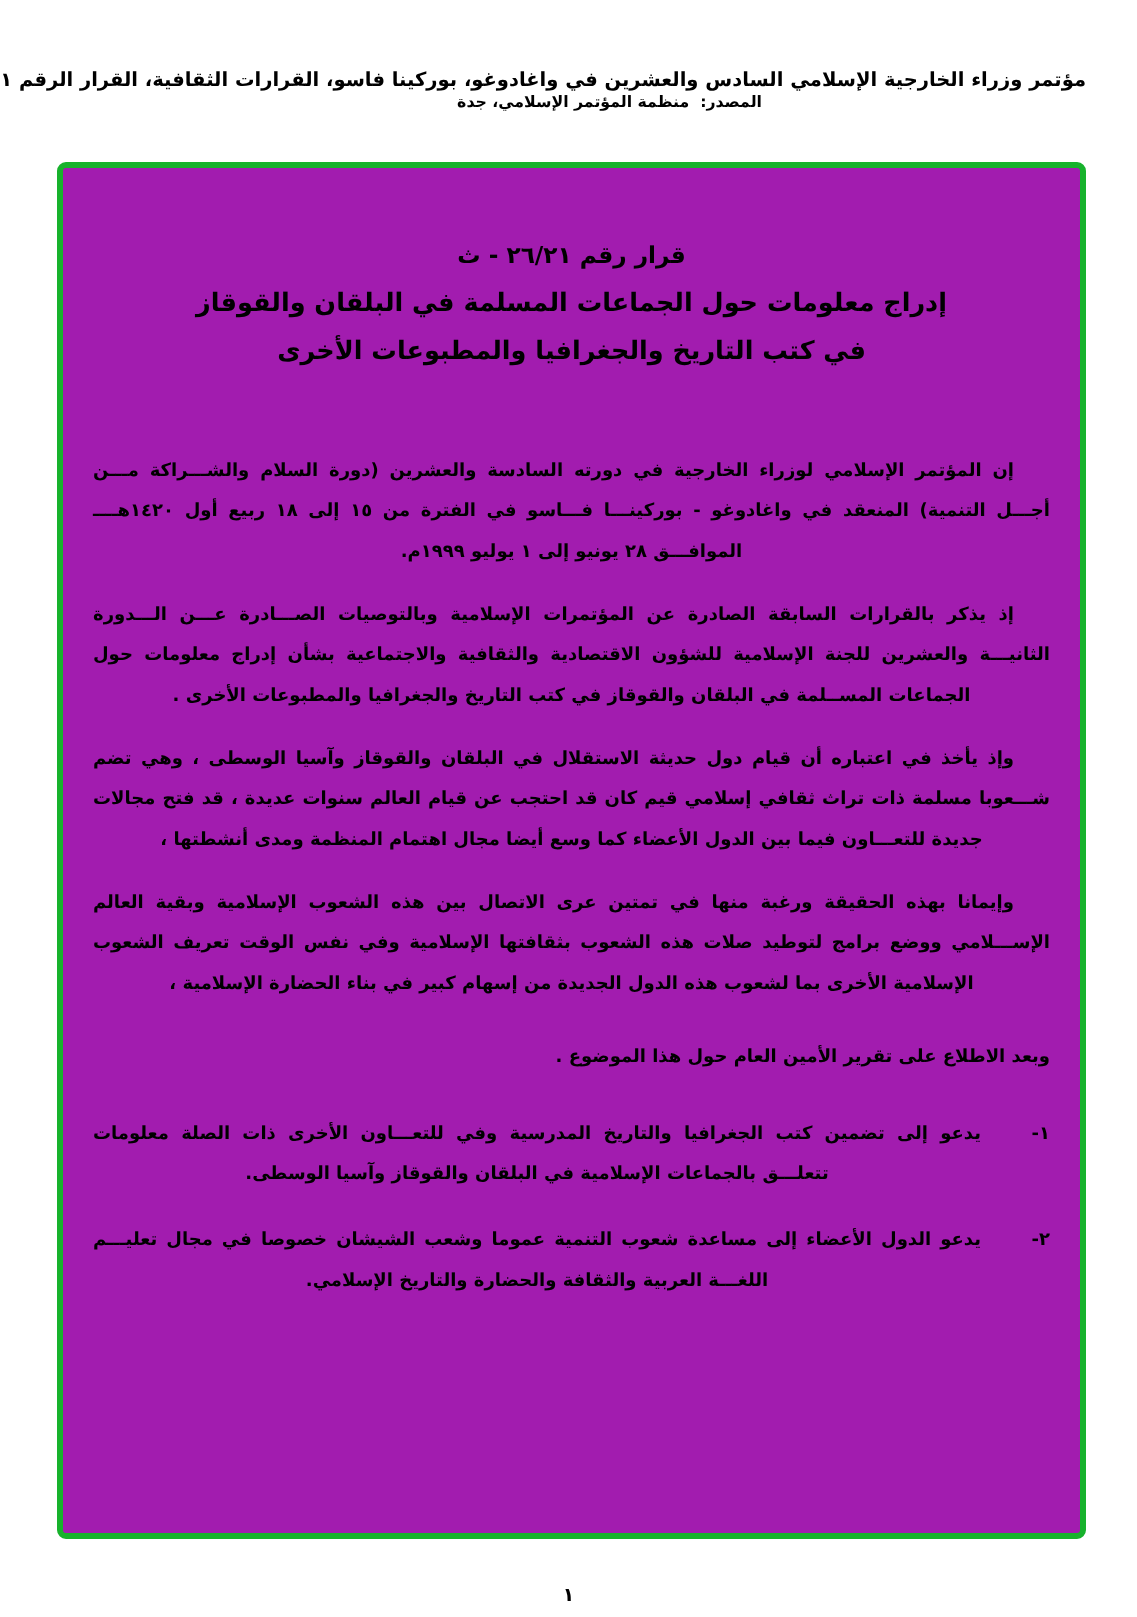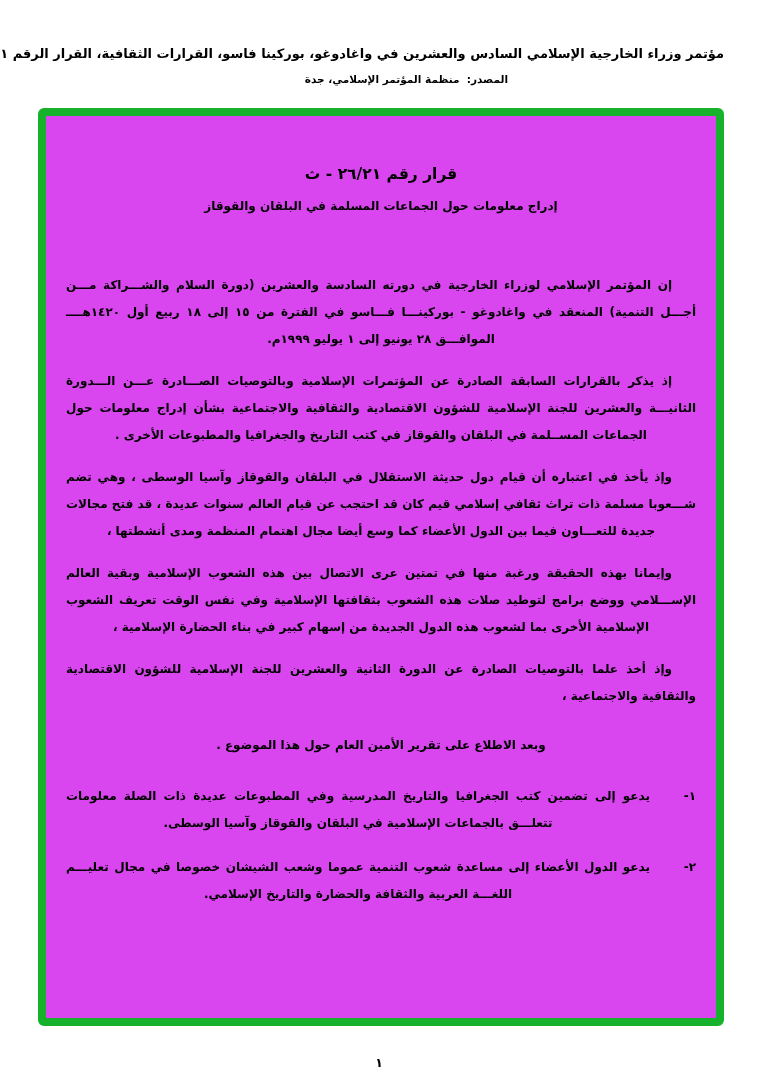--- a/index.html
+++ b/index.html
@@ -22,57 +22,57 @@
     text-align:right;
   }
   .hdr-line1{
     font-weight:bold;
     font-size:13px;
     white-space:nowrap;
     letter-spacing:0;
   }
   .hdr-line2{
     position:absolute;
-    top:27px;right:216px;
+    top:16px;right:216px;
     font-weight:bold;
     font-size:10.5px;
     white-space:nowrap;
   }
   
   .gbox{
     position:absolute;
     left:38px;right:34px;top:108px;bottom:52px;
-    border:8px solid #ef4444;
+    border:4px solid #ef4444;
     border-radius:6px;
     padding:36px 20px 0 20px;
     box-sizing:border-box;
-    background:#d946ef;
+    background:#a21caf;
   }
   .title-block{ text-align:center; margin-top:6px; }
   .title-line{
     font-weight:bold;
     line-height:32px;
   }
   .t-sm{ font-size:15.5px; }
-  .t-lg{ font-size:12px; }
+  .t-lg{ font-size:17px; }
   
   .body-text{
     margin-top:50px;
     font-size:12px;
     font-weight:bold;
     line-height:27px;
   }
   .para{
     margin:0 0 15px 0;
     text-align:justify;
     text-indent:24px;
   }
   .last-center{ text-align-last:center; }
   .last-right{ text-align-last:right; }
-  .single-center{ text-align:center; text-indent:0; margin-top:22px; margin-bottom:24px; }
+  .single-center{ text-align:right; text-indent:0; margin-top:22px; margin-bottom:24px; }
   .gap-top{ margin-top:6px; }
   
   .item{
     display:flex;
     margin:0 0 17px 0;
   }
   .item-num{
     flex:none;
     width:46px;
     text-align:right;
@@ -99,33 +99,33 @@
   <div class="hdr">
     <div class="hdr-line1">مؤتمر وزراء الخارجية الإسلامي السادس والعشرين في واغادوغو، بوركينا فاسو، القرارات الثقافية، القرار الرقم ٢٦/٢١-ث</div>
     <div class="hdr-line2">المصدر:&nbsp; منظمة المؤتمر الإسلامي، جدة</div>
   </div>
 
   <div class="gbox" style="border-color: rgb(23, 178, 44);">
 
     <div class="title-block">
       <div class="title-line t-sm">قرار رقم ٢٦/٢١ - ث</div>
       <div class="title-line t-lg">إدراج معلومات حول الجماعات المسلمة في البلقان والقوقاز</div>
+      <div class="title-line t-lg">في كتب التاريخ والجغرافيا والمطبوعات الأخرى</div>
     </div>
 
     <div class="body-text">
       <p class="para last-center">إن المؤتمر الإسلامي لوزراء الخارجية في دورته السادسة والعشرين (دورة السلام والشـــراكة مـــن أجـــل التنمية) المنعقد في واغادوغو - بوركينـــا فـــاسو في الفترة من ١٥ إلى ١٨ ربيع أول ١٤٢٠هــــ الموافـــق ٢٨ يونيو إلى ١ يوليو ١٩٩٩م.</p>
       <p class="para last-center">إذ يذكر بالقرارات السابقة الصادرة عن المؤتمرات الإسلامية وبالتوصيات الصـــادرة عـــن الـــدورة الثانيـــة والعشرين للجنة الإسلامية للشؤون الاقتصادية والثقافية والاجتماعية بشأن إدراج معلومات حول الجماعات المســلمة في البلقان والقوقاز في كتب التاريخ والجغرافيا والمطبوعات الأخرى .</p>
       <p class="para last-center">وإذ يأخذ في اعتباره أن قيام دول حديثة الاستقلال في البلقان والقوقاز وآسيا الوسطى ، وهي تضم شـــعوبا مسلمة ذات تراث ثقافي إسلامي قيم كان قد احتجب عن قيام العالم سنوات عديدة ، قد فتح مجالات جديدة للتعـــاون فيما بين الدول الأعضاء كما وسع أيضا مجال اهتمام المنظمة ومدى أنشطتها ،</p>
       <p class="para last-center gap-top">وإيمانا بهذه الحقيقة ورغبة منها في تمتين عرى الاتصال بين هذه الشعوب الإسلامية وبقية العالم الإســـلامي ووضع برامج لتوطيد صلات هذه الشعوب بثقافتها الإسلامية وفي نفس الوقت تعريف الشعوب الإسلامية الأخرى بما لشعوب هذه الدول الجديدة من إسهام كبير في بناء الحضارة الإسلامية ،</p>
-      <p class="para last-right gap-top">وإذ أخذ علما بالتوصيات الصادرة عن الدورة الثانية والعشرين للجنة الإسلامية للشؤون الاقتصادية والثقافية والاجتماعية ،</p>
       <p class="para single-center">وبعد الاطلاع على تقرير الأمين العام حول هذا الموضوع .</p>
 
       <div class="item">
         <div class="item-num">١-</div>
-        <div class="item-text">يدعو إلى تضمين كتب الجغرافيا والتاريخ المدرسية وفي المطبوعات عديدة ذات الصلة معلومات تتعلـــق بالجماعات الإسلامية في البلقان والقوقاز وآسيا الوسطى.</div>
+        <div class="item-text">يدعو إلى تضمين كتب الجغرافيا والتاريخ المدرسية وفي للتعـــاون الأخرى ذات الصلة معلومات تتعلـــق بالجماعات الإسلامية في البلقان والقوقاز وآسيا الوسطى.</div>
       </div>
       <div class="item">
         <div class="item-num">٢-</div>
         <div class="item-text">يدعو الدول الأعضاء إلى مساعدة شعوب التنمية عموما وشعب الشيشان خصوصا في مجال تعليـــم اللغـــة العربية والثقافة والحضارة والتاريخ الإسلامي.</div>
       </div>
     </div>
 
   </div>
 
   <div class="pagenum">١</div>

